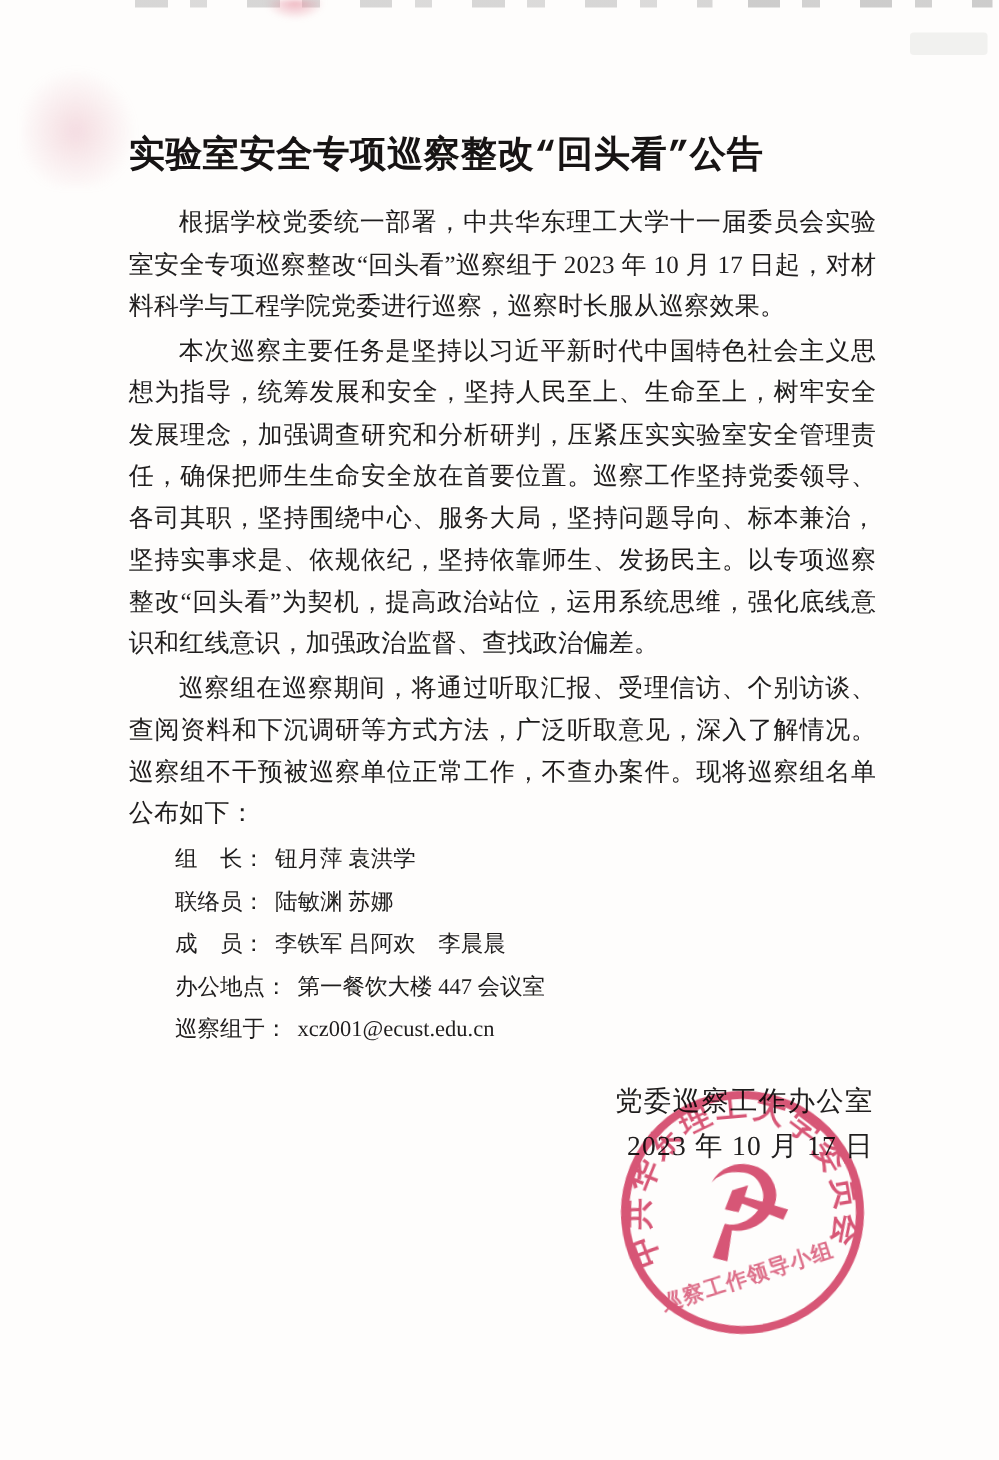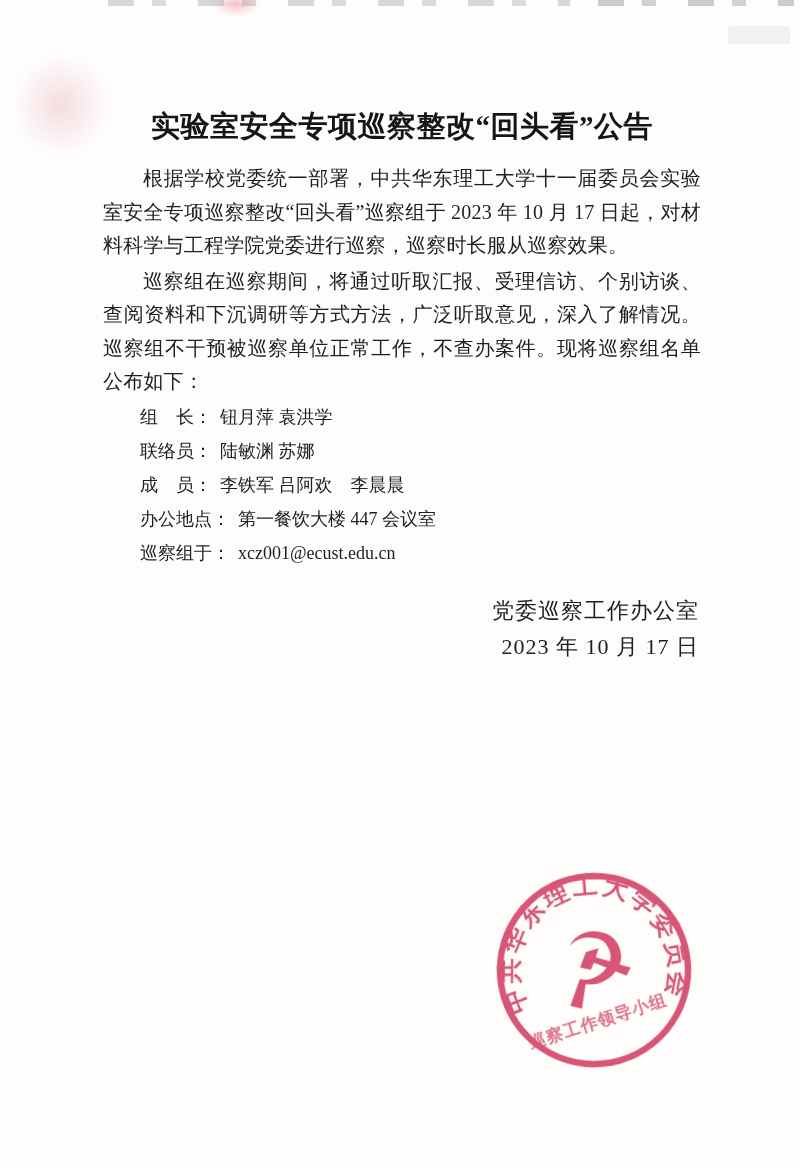--- a/index.html
+++ b/index.html
@@ -43,25 +43,25 @@
     background: #ededeb; opacity: 0.8; border-radius: 3px;
   }
   
   .content {
     position: absolute;
     left: 103px;
     top: 106px;
     width: 598px;
   }
   .doc-title {
-    font-family: Liberation Serif, serif;
+    font-family: Liberation Mono, monospace;
     font-weight: bold;
     font-size: 29px;
     line-height: 40px;
-    text-align: center;
+    text-align: left;
     color: #171414;
     letter-spacing: 0.5px;
     margin: 0 0 16px 0;
   }
   .para {
     font-size: 20px;
     line-height: 33.5px;
     text-align: justify;
     text-indent: 2em;
     margin: 2px 0 0 0;
@@ -132,20 +132,21 @@
   <div class="scan-red-top"></div>
   <div class="scan-smudge"></div>
   <div class="scan-patch"></div>
 
   <div class="content">
 
     <h1 class="doc-title">实验室安全专项巡察整改“回头看”公告</h1>
 
     <p class="para">根据学校党委统一部署，中共华东理工大学十一届委员会实验室安全专项巡察整改“回头看”巡察组于 2023 年 10 月 17 日起，对材料科学与工程学院党委进行巡察，巡察时长服从巡察效果。</p>
 
+    <p class="para">本次巡察主要任务是坚持以习近平新时代中国特色社会主义思想为指导，统筹发展和安全，坚持人民至上、生命至上，树牢安全发展理念，加强调查研究和分析研判，压紧压实实验室安全管理责任，确保把师生生命安全放在首要位置。巡察工作坚持党委领导、各司其职，坚持围绕中心、服务大局，坚持问题导向、标本兼治，坚持实事求是、依规依纪，坚持依靠师生、发扬民主。以专项巡察整改“回头看”为契机，提高政治站位，运用系统思维，强化底线意识和红线意识，加强政治监督、查找政治偏差。</p>
 
     <p class="para">巡察组在巡察期间，将通过听取汇报、受理信访、个别访谈、查阅资料和下沉调研等方式方法，广泛听取意见，深入了解情况。巡察组不干预被巡察单位正常工作，不查办案件。现将巡察组名单公布如下：</p>
 
     <div class="roster">
       <div class="roster-row">
         <span class="label">组　长：</span><span class="value">钮月萍 袁洪学</span>
       </div>
       <div class="roster-row">
         <span class="label">联络员：</span><span class="value">陆敏渊 苏娜</span>
       </div>

